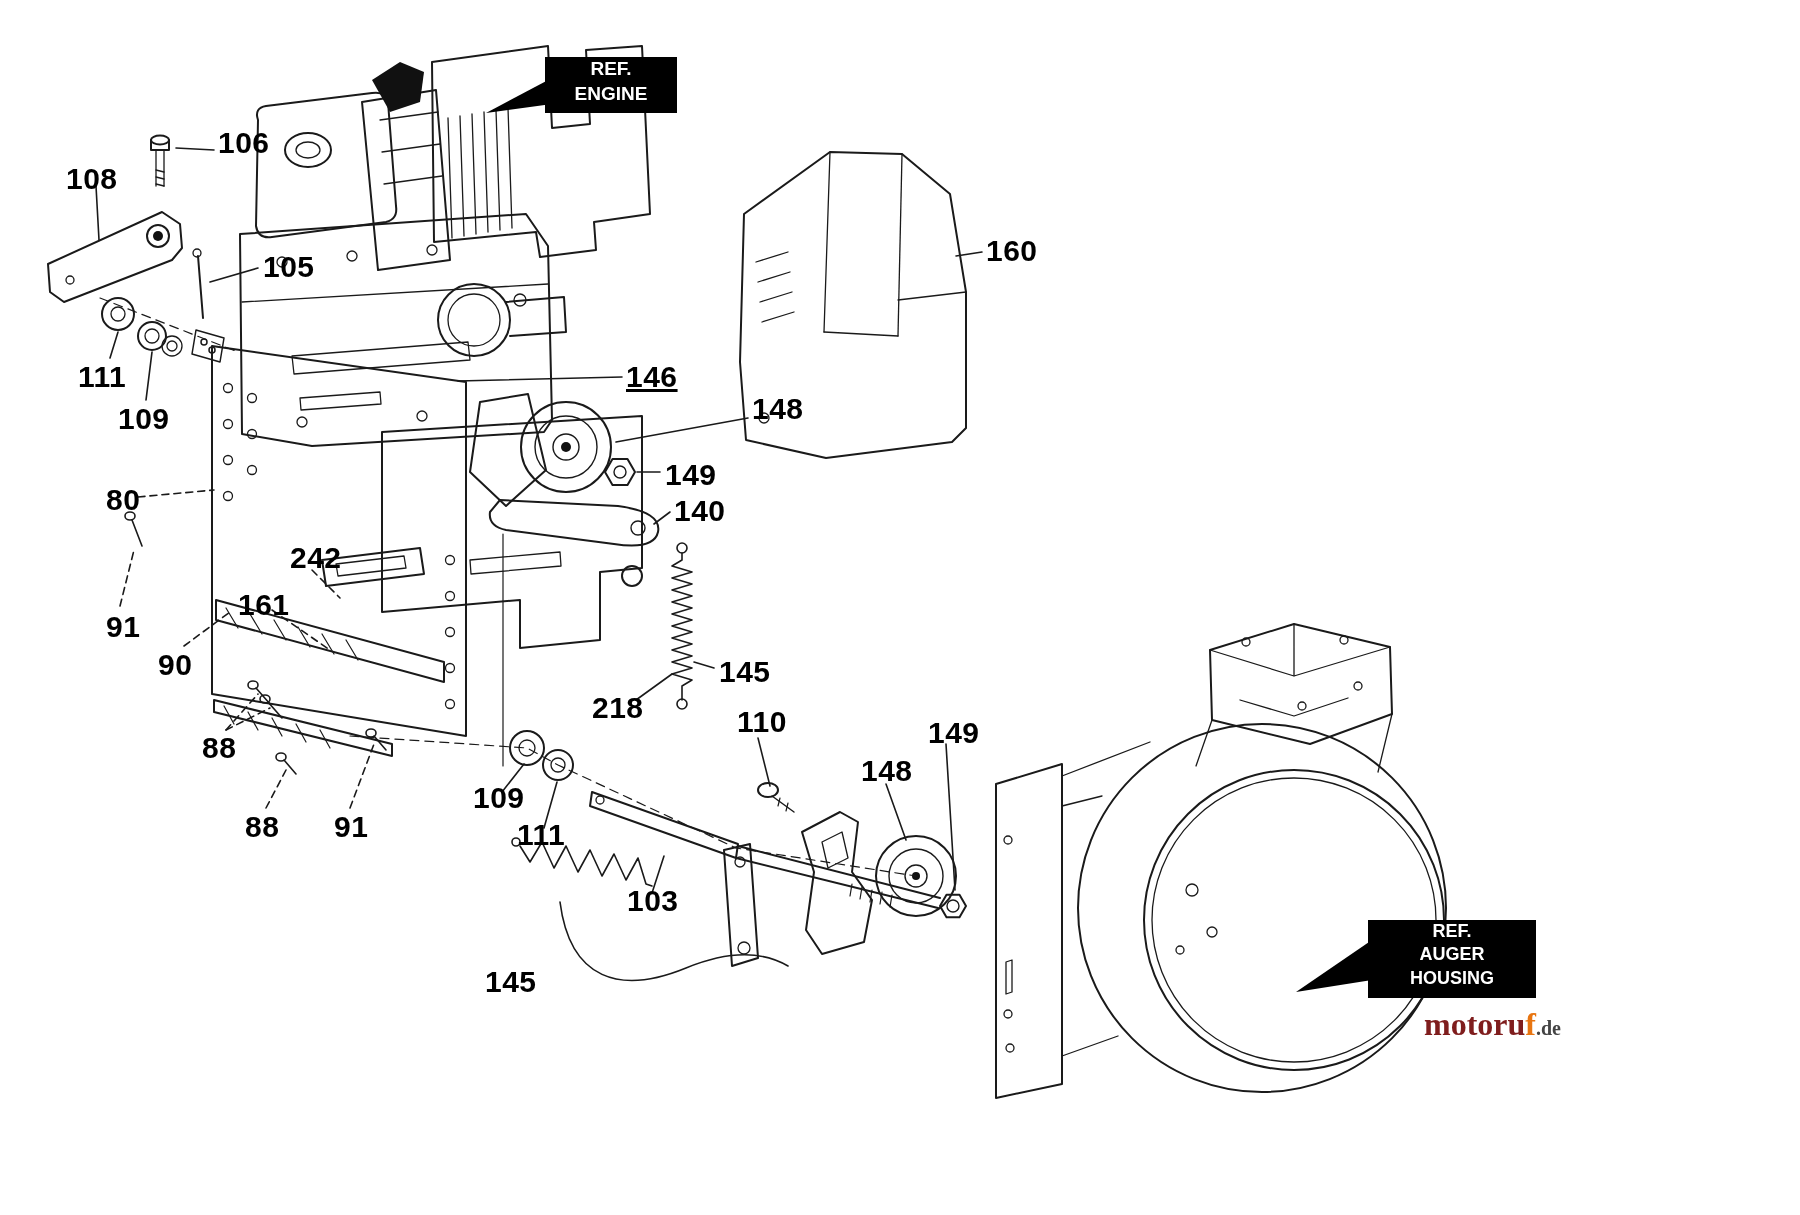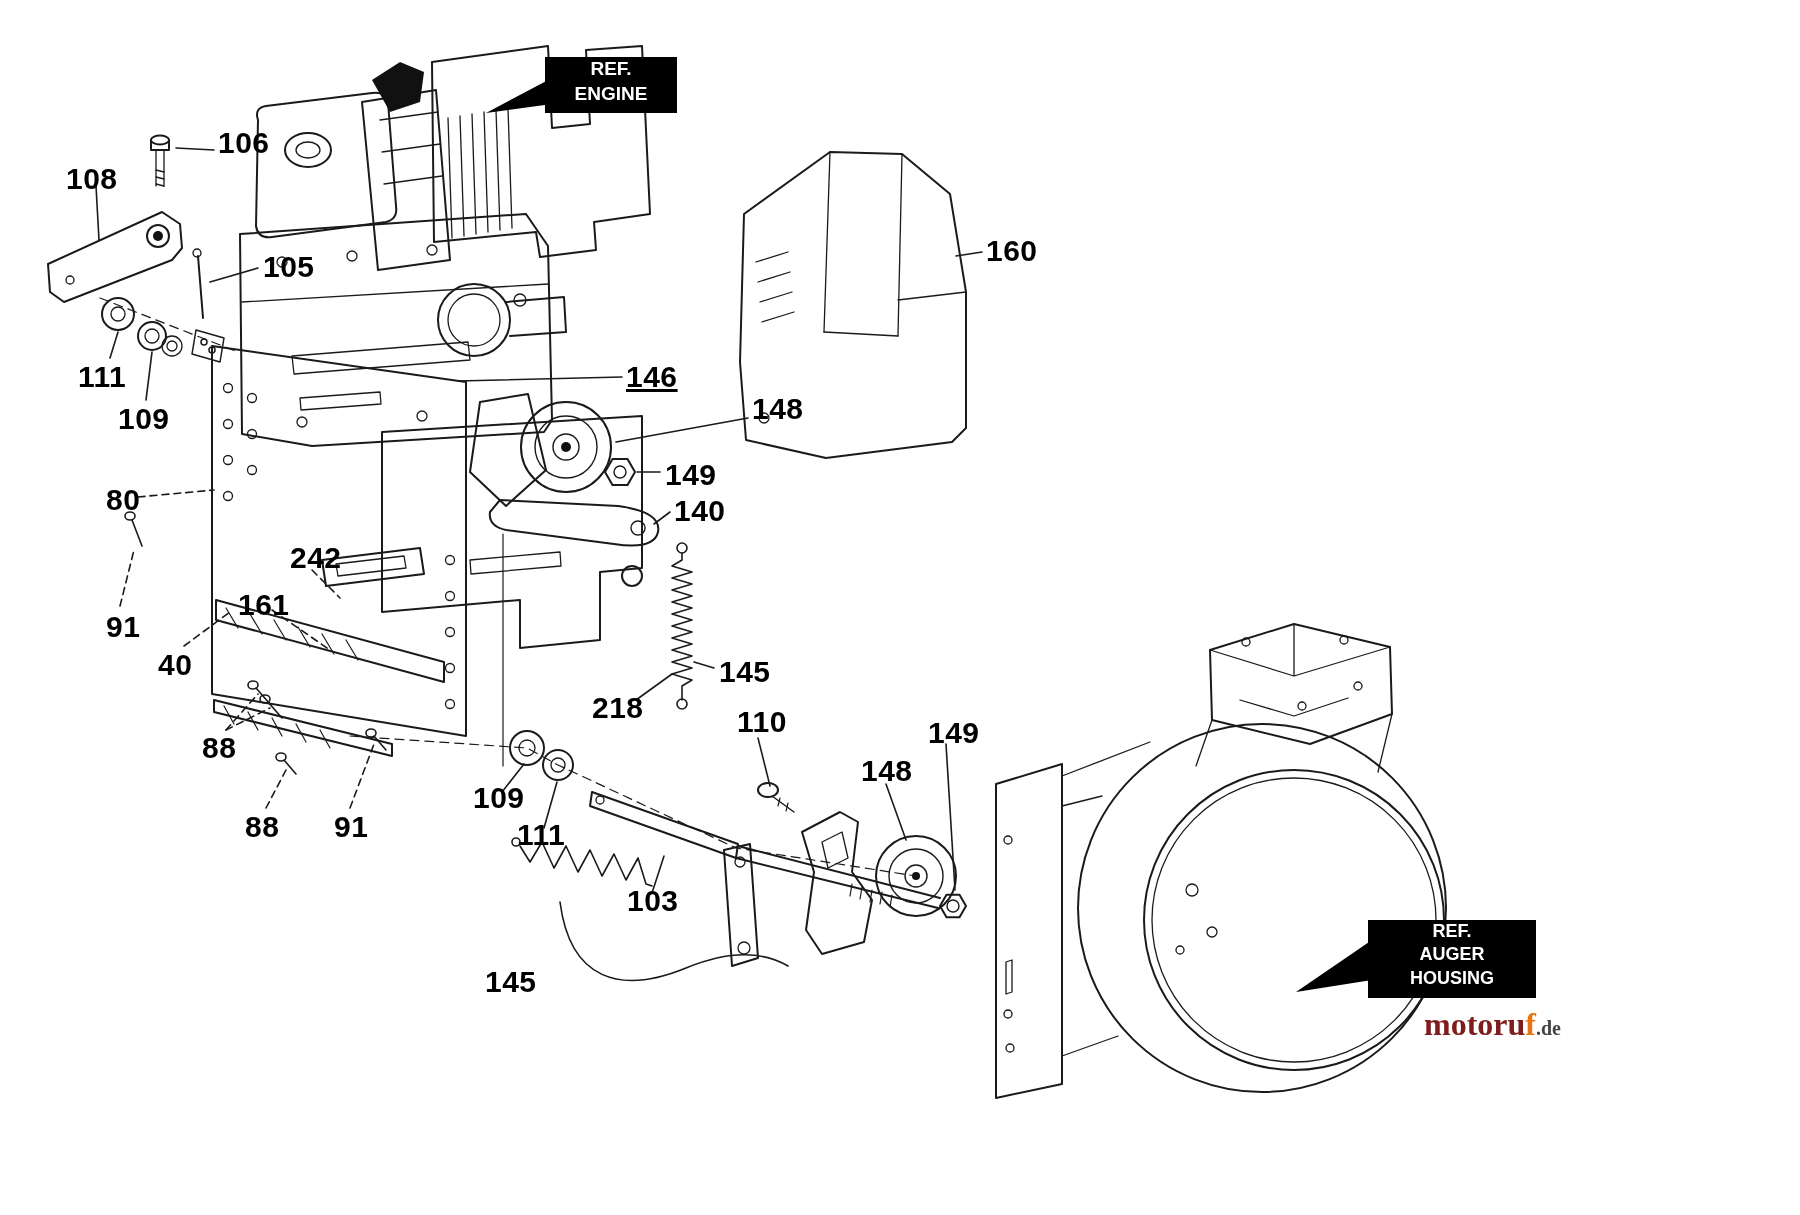--- a/index.html
+++ b/index.html
@@ -377,21 +377,21 @@
   </svg>
 
   <div>
       <div class="part-label" style="left: 218px; top: 126px;">106</div>
       <div class="part-label" style="left: 66px; top: 162px;">108</div>
       <div class="part-label" style="left: 263px; top: 250px;">105</div>
       <div class="part-label" style="left: 78px; top: 360px;">111</div>
       <div class="part-label" style="left: 118px; top: 402px;">109</div>
       <div class="part-label" style="left: 106px; top: 483px;">80</div>
       <div class="part-label" style="left: 106px; top: 610px;">91</div>
-      <div class="part-label" style="left: 158px; top: 648px;">40</div>
+      <div class="part-label" style="left: 158px; top: 648px;">90</div>
       <div class="part-label" style="left: 290px; top: 541px;">242</div>
       <div class="part-label" style="left: 238px; top: 588px;">161</div>
       <div class="part-label" style="left: 202px; top: 731px;">88</div>
       <div class="part-label" style="left: 245px; top: 810px;">88</div>
       <div class="part-label" style="left: 334px; top: 810px;">91</div>
       <div class="part-label" style="left: 626px; top: 360px; text-decoration: underline;">146</div>
       <div class="part-label" style="left: 752px; top: 392px;">148</div>
       <div class="part-label" style="left: 665px; top: 458px;">149</div>
       <div class="part-label" style="left: 674px; top: 494px;">140</div>
       <div class="part-label" style="left: 719px; top: 655px;">145</div>

